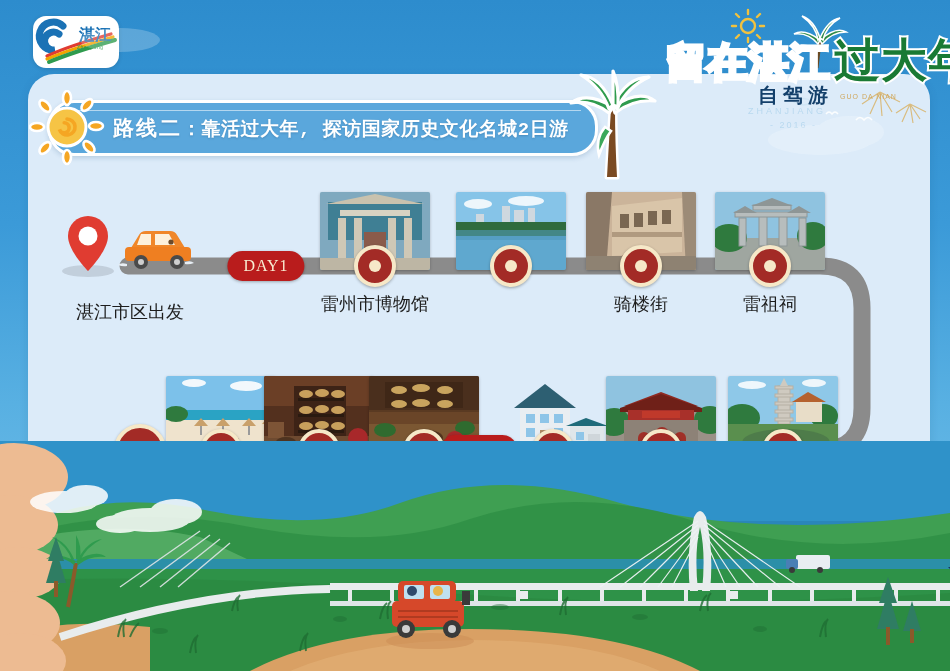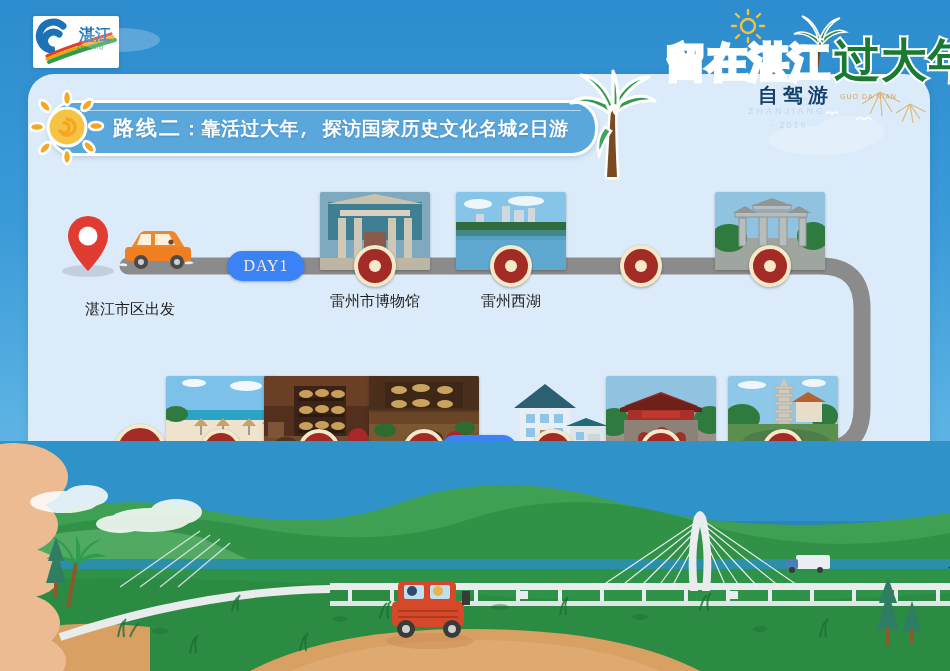--- a/index.html
+++ b/index.html
@@ -39,28 +39,28 @@
   .sun{position:absolute;left:-22px;top:-13px;width:76px;height:76px;}
   .palm-badge{position:absolute;left:100%;margin-left:-30px;top:-34px;width:96px;height:120px;}
 
   
   .road-svg{position:absolute;left:0;top:0;width:950px;height:671px;pointer-events:none;}
 
   
   .stop{position:absolute;transform:translateX(-50%);text-align:center;width:150px;}
   .stop .thumb{width:96px;height:72px;margin:0 auto;border-radius:2px;overflow:hidden;
         box-shadow:0 1px 3px rgba(0,0,0,.25);position:relative;}
-  .stop .lbl{margin-top:22px;font-size:15px;color:#1d1d1d;white-space:nowrap;
+  .stop .lbl{margin-top:22px;font-size:18px;color:#1d1d1d;white-space:nowrap;
         font-family:"Liberation Serif",serif;}
   .node{position:absolute;width:34px;height:34px;border-radius:50%;
         background:#a32b26;border:4px solid #f6e8c8;transform:translate(-50%,-50%);
         box-shadow:0 1px 3px rgba(0,0,0,.3);display:flex;align-items:center;justify-content:center;}
   .node:after{content:"";width:12px;height:12px;border-radius:50%;background:#f6e8c8;}
 
-  .daybadge{position:absolute;transform:translate(-50%,-50%);background:#3b82f6;
+  .daybadge{position:absolute;transform:translate(-50%,-50%);background:#b91c1c;
       color:#f8ecd2;border-radius:16px;padding:6px 16px;font-size:16px;letter-spacing:1px;
       font-family:"Liberation Serif",serif;box-shadow:0 1px 3px rgba(0,0,0,.3);white-space:nowrap;}
   .endbadge{position:absolute;transform:translate(-50%,-50%);width:44px;height:44px;border-radius:50%;
       background:#a32b26;border:4px solid #f6e8c8;color:#f8ecd2;display:flex;align-items:center;
       justify-content:center;font-size:15px;font-family:"Liberation Serif",serif;
       box-shadow:0 1px 3px rgba(0,0,0,.3);}
 
   
   .hero{position:absolute;right:6px;top:8px;width:300px;height:120px;}
   .hero-main{position:absolute;left:22px;top:22px;white-space:nowrap;}
@@ -74,21 +74,21 @@
       letter-spacing:5px;font-family:"Liberation Serif",serif;}
   .hero-en{position:absolute;left:104px;top:98px;font-size:9px;color:#b9d9ef;letter-spacing:3px;
       font-family:"Liberation Sans",sans-serif;}
   .hero-yr{position:absolute;left:126px;top:112px;font-size:9px;color:#b9d9ef;letter-spacing:2px;
       font-family:"Liberation Sans",sans-serif;}
   .hero-gdn{position:absolute;left:196px;top:84px;font-size:7px;color:#cfa85f;letter-spacing:1px;
       line-height:9px;text-align:center;font-family:"Liberation Sans",sans-serif;}
 
   
   .logo{position:absolute;left:33px;top:16px;width:86px;height:52px;
-        background:#ffffff;border-radius:2px;box-shadow:0 1px 4px rgba(0,0,0,.15);}
+        background:#ffffff;border-radius:13px;box-shadow:0 1px 4px rgba(0,0,0,.15);}
 
   
   .ground{position:absolute;left:0;bottom:0;width:950px;height:230px;}
 </style>
 </head>
 <body>
 
 <div class="stage">
 
   <div class="sky">
@@ -235,24 +235,46 @@
             <rect x="20" y="22" width="8" height="10"></rect>
           </g>
         <rect x="0" y="30" width="110" height="8" fill="#2f6b3e"></rect>
         <rect y="38" width="110" height="40" fill="#5fa8cf"></rect>
         <rect y="38" width="110" height="10" fill="#4f97bd" opacity=".6"></rect>
         <g fill="#2f6b3e" opacity=".45">
             <rect x="0" y="38" width="110" height="6"></rect>
           </g>
       </svg>
     </div>
-    <div class="lbl">雷州西湖</div>
   </div>
   <div class="node" style="left:511px;top:266px;"></div>
 
+  <div class="stop" style="left:641px;top:192px;">
+    <div class="thumb" style="width:110px;height:78px;">
+      <svg viewBox="0 0 110 78" style="width:110px;height:78px;display:block">
+        <rect width="110" height="78" fill="#cbb49a"></rect>
+        <path d="M0 0 L26 0 L20 78 L0 78 Z" fill="#8a7866"></path>
+        <path d="M96 0 L110 0 L110 78 L100 78 Z" fill="#9c8b77"></path>
+        <path d="M26 14 L96 6 L96 60 L26 64 Z" fill="#d9c5a9"></path>
+        <g fill="#7a6752">
+          <rect x="34" y="22" width="9" height="14"></rect>
+            <rect x="48" y="21" width="9" height="14"></rect>
+          <rect x="62" y="19" width="9" height="14"></rect>
+            <rect x="76" y="18" width="9" height="14"></rect>
+        </g>
+        <rect x="26" y="40" width="70" height="5" fill="#b09a80"></rect>
+        <rect x="0" y="64" width="110" height="14" fill="#8e8272"></rect>
+        <g fill="#7b4b3a">
+            <circle cx="40" cy="66" r="4"></circle>
+            <circle cx="58" cy="66" r="4"></circle>
+          </g>
+      </svg>
+    </div>
+    <div class="lbl">骑楼街</div>
+  </div>
   <div class="node" style="left:641px;top:266px;"></div>
 
   <div class="stop" style="left:770px;top:192px;">
     <div class="thumb" style="width:110px;height:78px;">
       <svg viewBox="0 0 110 78" style="width:110px;height:78px;display:block">
         <rect width="110" height="78" fill="#8fc3e0"></rect>
         <rect y="46" width="110" height="32" fill="#9fa6a0"></rect>
         <g fill="#2f7a3e">
             <ellipse cx="14" cy="46" rx="18" ry="14"></ellipse>
             <ellipse cx="98" cy="44" rx="16" ry="14"></ellipse>
@@ -263,20 +285,21 @@
           <rect x="64" y="22" width="8" height="32"></rect>
             <rect x="84" y="26" width="7" height="28"></rect>
           <rect x="20" y="20" width="72" height="5"></rect>
             <rect x="38" y="13" width="38" height="5"></rect>
         </g>
         <path d="M18 21 L30 14 L42 21 Z" fill="#8e9696"></path>
         <path d="M36 14 L57 6 L78 14 Z" fill="#8e9696"></path>
         <path d="M72 21 L84 14 L96 21 Z" fill="#8e9696"></path>
       </svg>
     </div>
+    <div class="lbl">雷祖祠</div>
   </div>
   <div class="node" style="left:770px;top:266px;"></div>
 
   <div class="endbadge" style="left:140px;top:450px;">END</div>
 
   <div class="stop" style="left:221px;top:376px;">
     <div class="thumb" style="width:110px;height:78px;">
       <svg viewBox="0 0 110 78" style="width:110px;height:78px;display:block">
         <rect width="110" height="38" fill="#7cc1ea"></rect>
         <g fill="#ffffff" opacity=".9">

